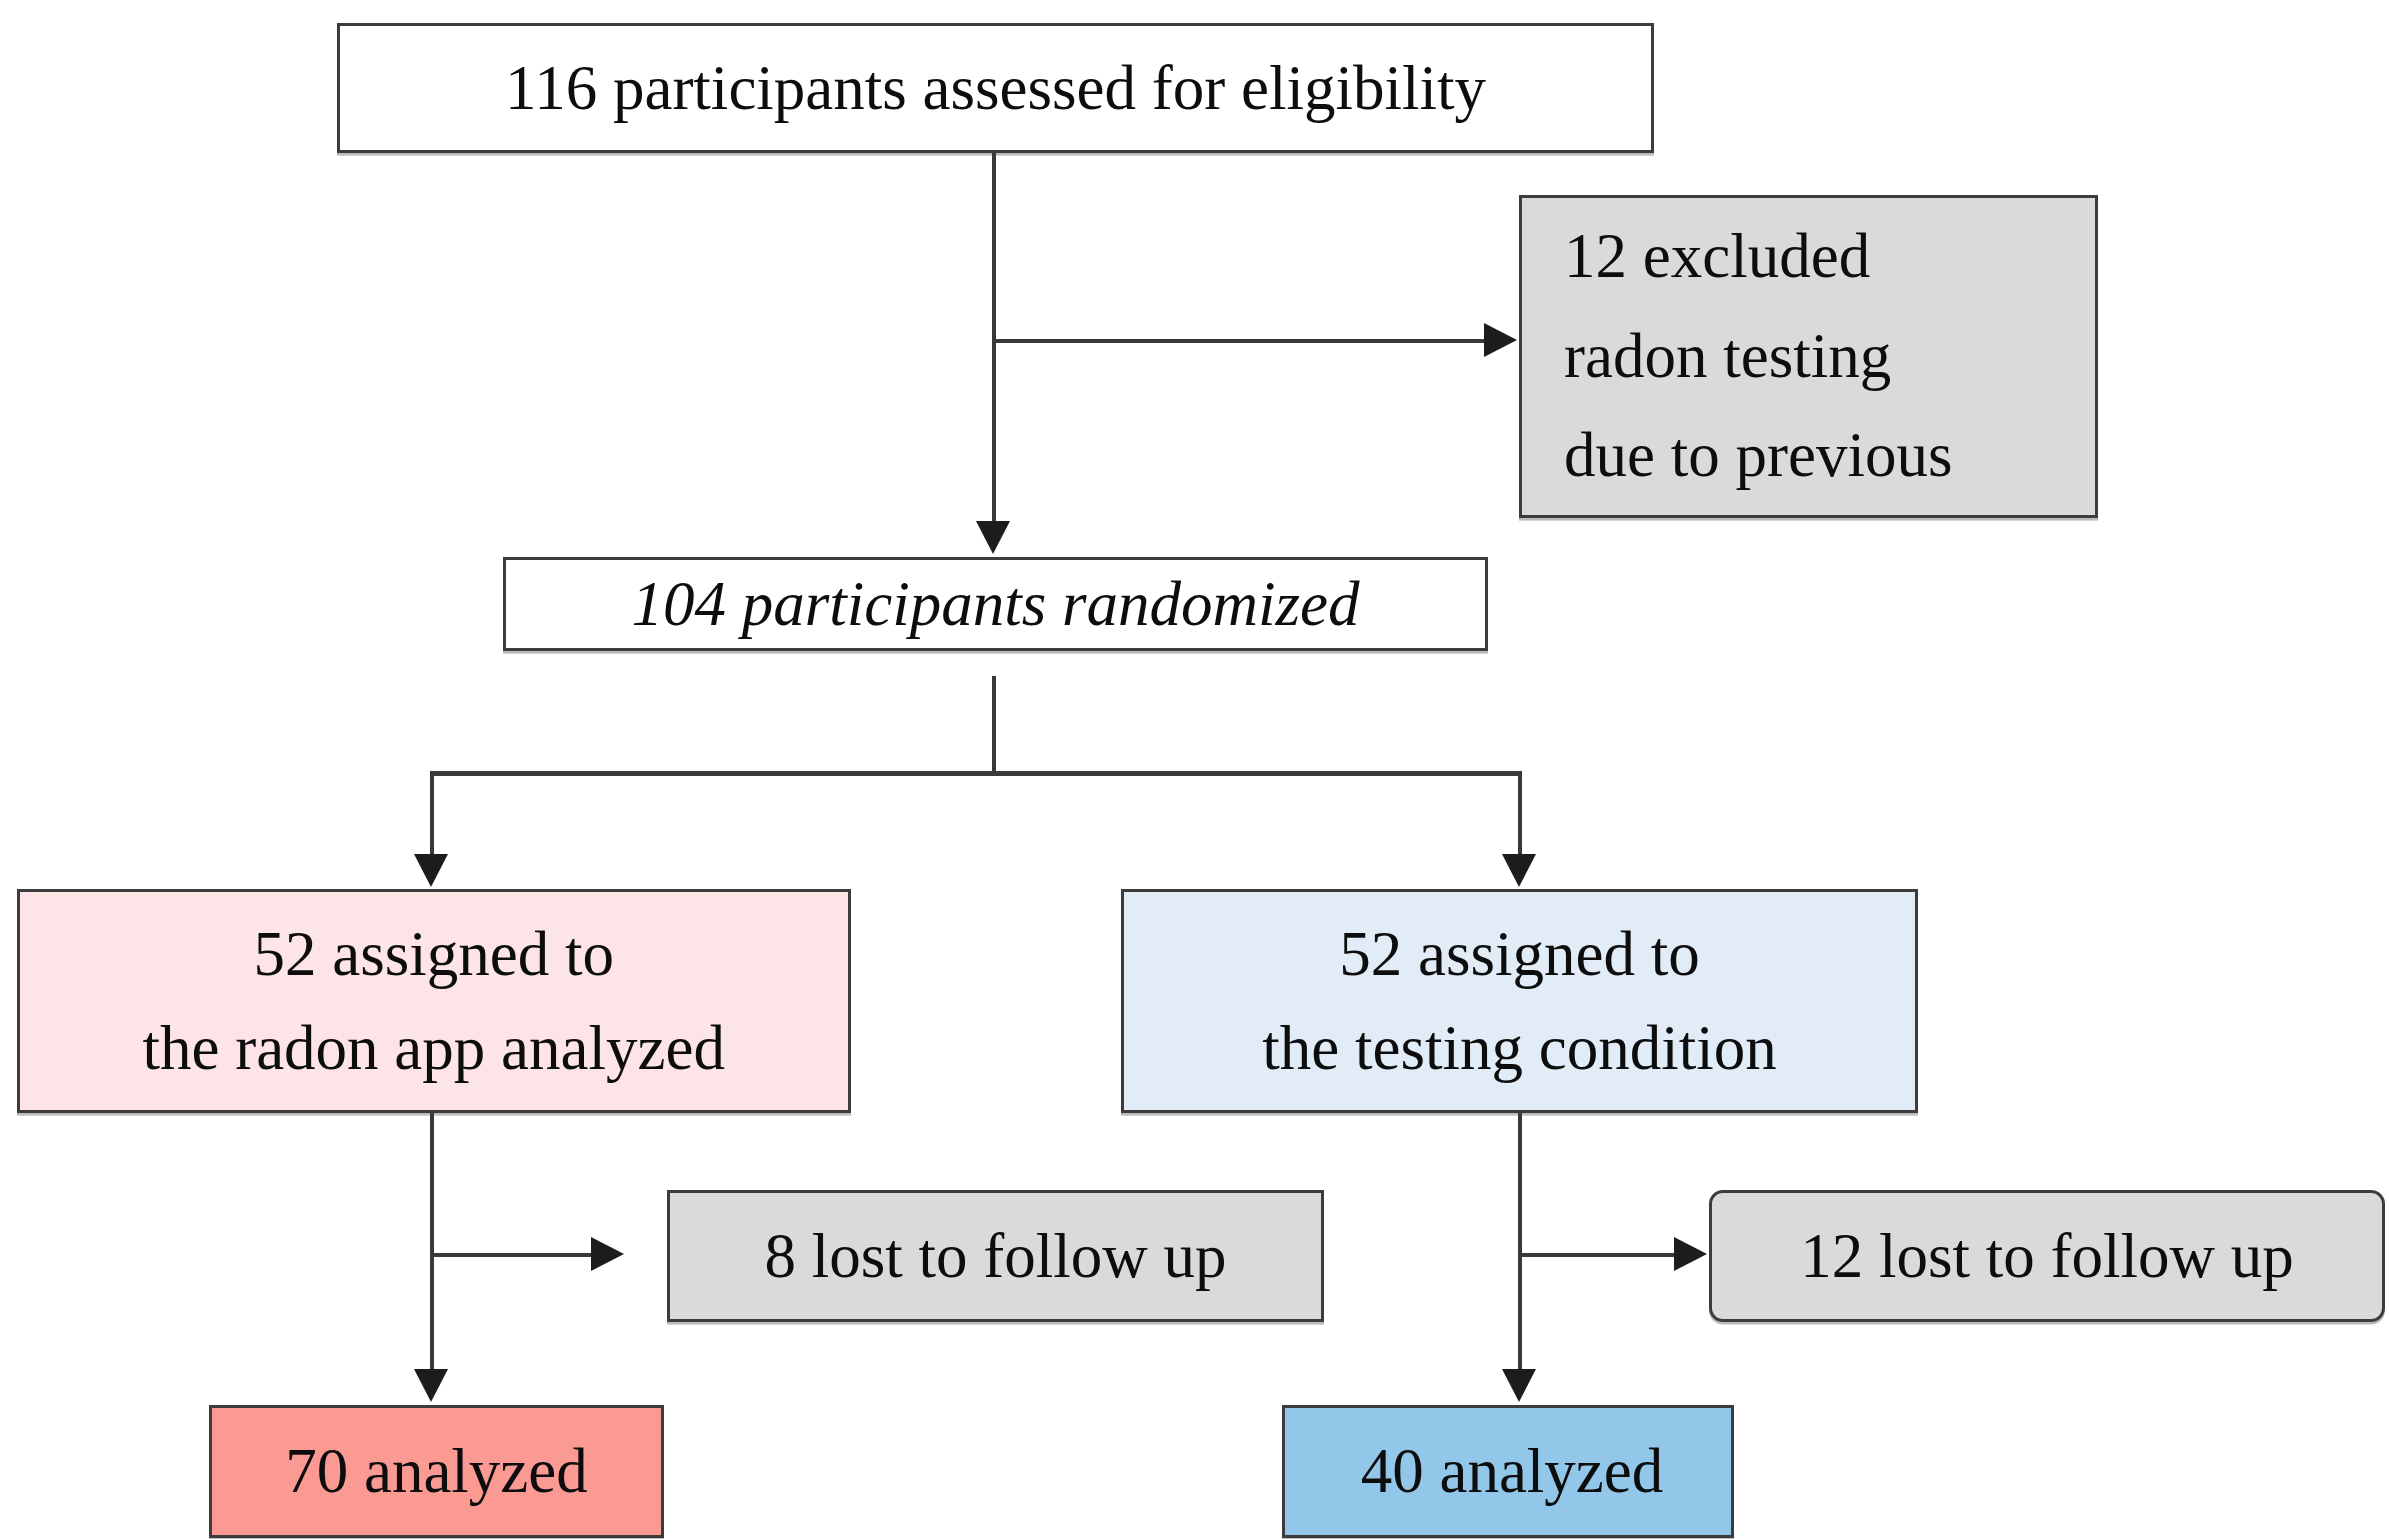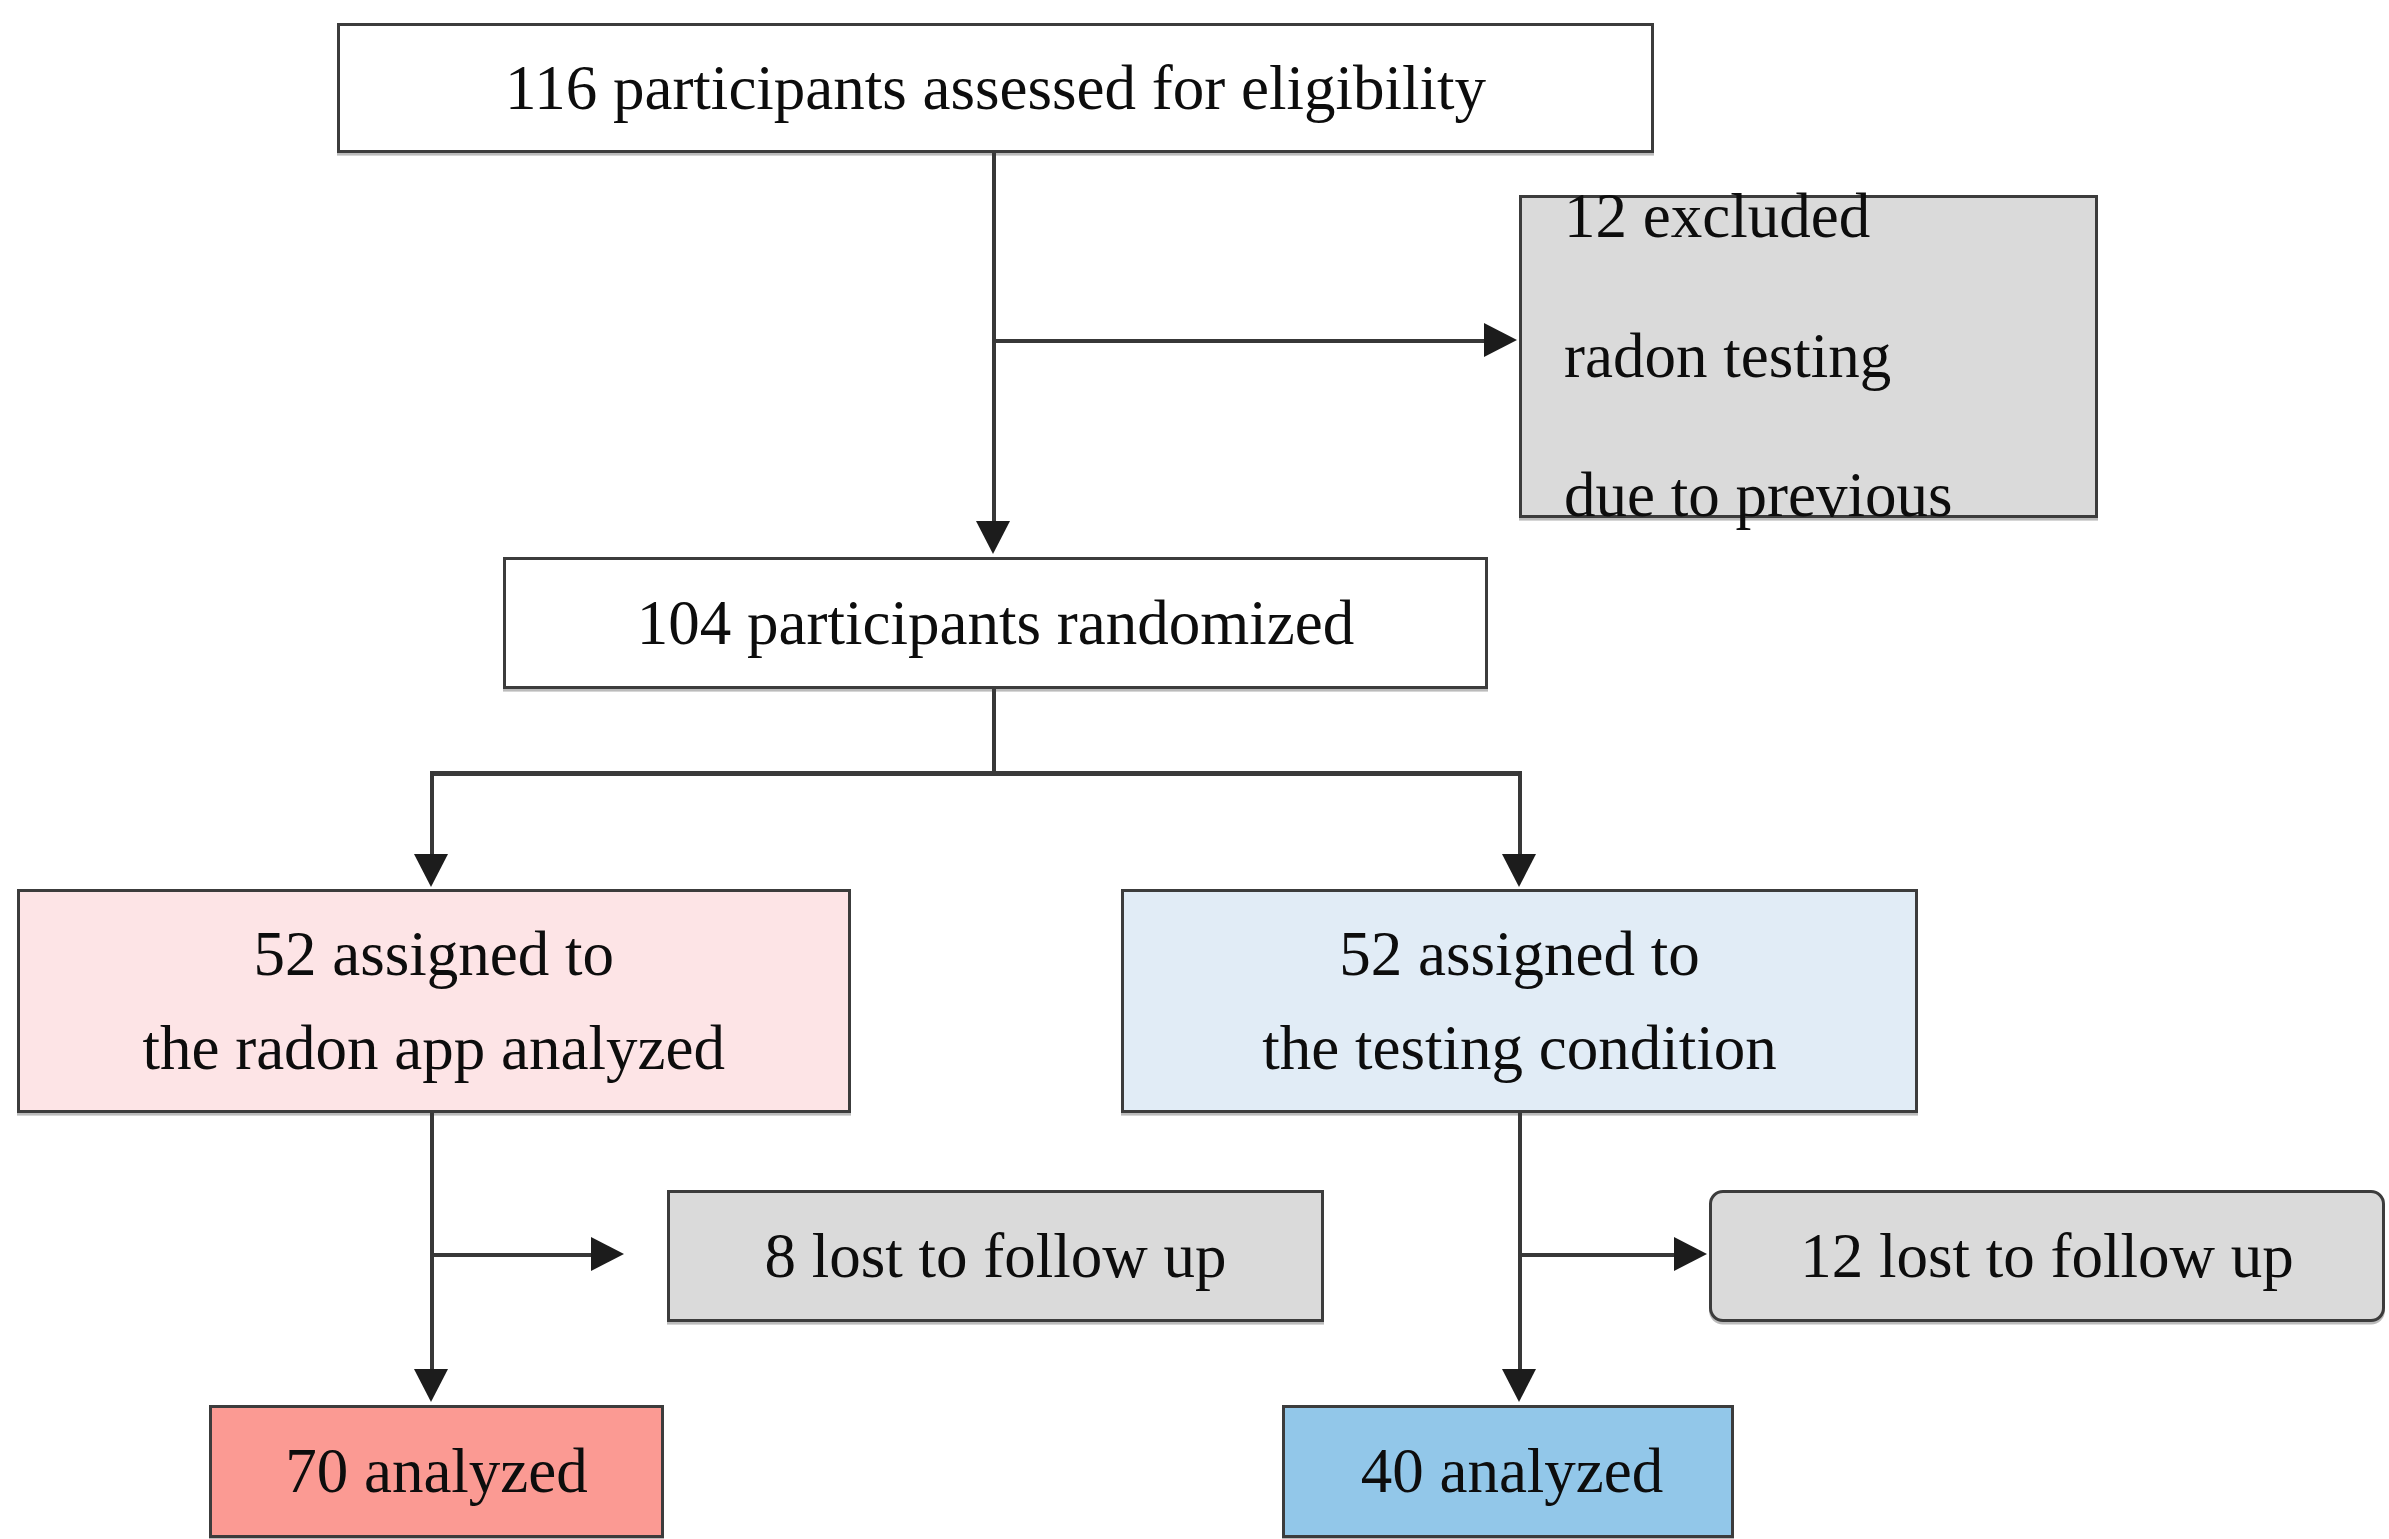--- a/index.html
+++ b/index.html
@@ -19,21 +19,21 @@
     display: flex;
     flex-direction: column;
     align-items: center;
     justify-content: center;
     text-align: center;
     font-size: 63px;
     line-height: 1.5;
     box-shadow: 0 2.6px 0 rgba(60,60,60,0.35);
   }
   .node .ln { display: block; white-space: nowrap; }
-  .node.left-align { align-items: flex-start; text-align: left; padding-left: 42px; line-height: 1.58; gap: 40px; }
+  .node.left-align { align-items: flex-start; text-align: left; padding-left: 42px; line-height: 1.58; }
 
   
   .line { position: absolute; background: #383838; }
   .line.v { width: 3.5px; }
   .line.h { height: 3.5px; }
   .line.h.thick { height: 5.3px; background: #3a3a3a; }
 
   
   .arrow { position: absolute; width: 0; height: 0; }
   .arrow.down {
@@ -43,21 +43,21 @@
   }
   .arrow.right {
     border-top: 17.6px solid transparent;
     border-bottom: 17.6px solid transparent;
     border-left: 33px solid #1c1c1c;
   }
 
   
   #box-eligibility        { left: 337px;  top: 23px;   width: 1317px; height: 130px; }
   #box-excluded           { left: 1519px; top: 195px;  width: 579px;  height: 323px; }
-  #box-randomized         { left: 503px;  top: 557px;  width: 985px; height: 132px; }
+  #box-randomized         { left: 503px;  top: 557px;  width: 985px; height: 94px; font-style: italic; }
   #box-app-condition      { left: 16.7px;   top: 889px; width: 834px;  height: 224px; }
   #box-brochure-condition { left: 1121px; top: 889px; width: 797px;  height: 224px; }
   #box-app-lost           { left: 626px;  top: 1190px; width: 657px;  height: 132px; margin-left: 41px; }
   #box-brochure-lost      { left: 1709px; top: 1190px; width: 676px;  height: 132px; }
   #box-app-analyzed       { left: 209px;  top: 1405px; width: 455px;  height: 133px; }
   #box-brochure-analyzed  { left: 1282px; top: 1405px; width: 452px;  height: 133px; }
 </style>
 </head>
 <body>
 

